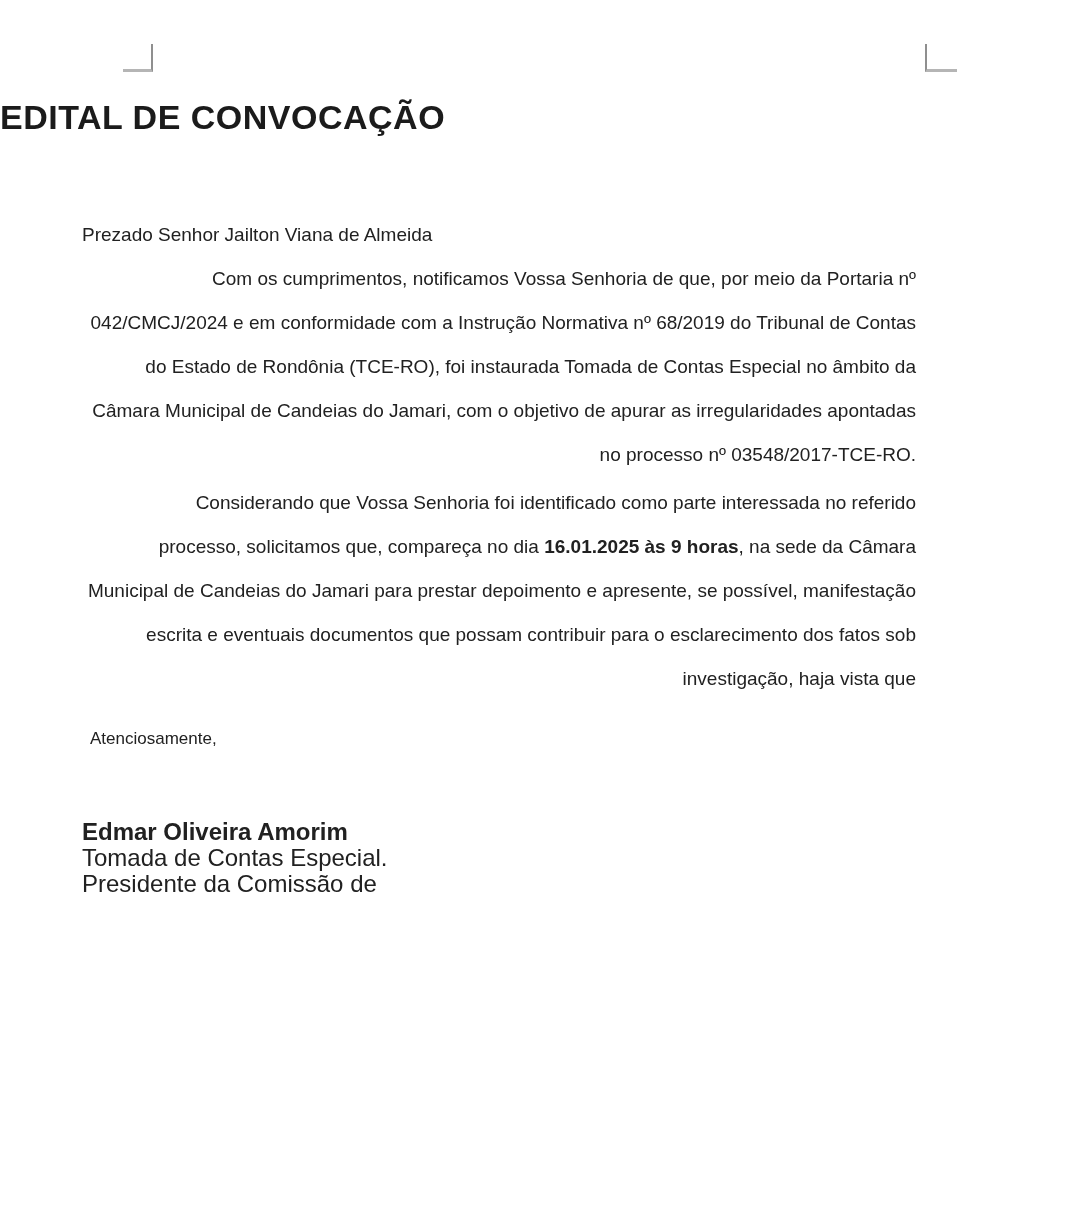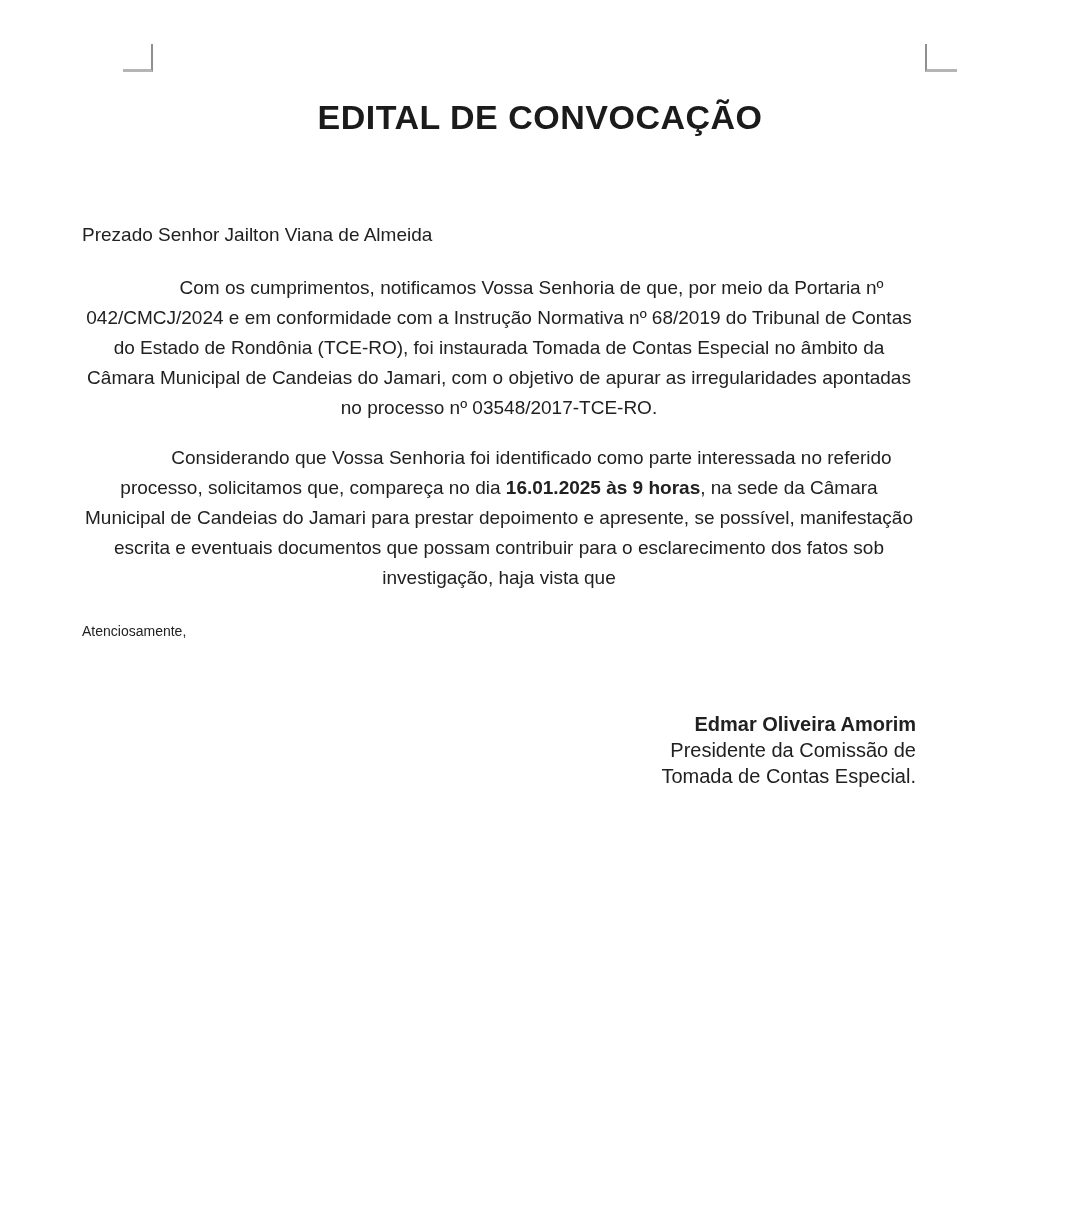--- a/index.html
+++ b/index.html
@@ -29,53 +29,52 @@
     border-bottom: 3px solid #b5b5b5;
   }
   .corner-mark.right {
     left: 925px;
     width: 32px;
     border-left: 2px solid #8f8f8f;
     border-bottom: 3px solid #b5b5b5;
   }
   .doc-title {
     margin: 98px 0 0 0;
-    text-align: center;
     font-size: 34px;
     font-weight: 700;
     letter-spacing: 0.5px;
     color: #1b1b1b;
   }
   .content {
     padding: 0 164px 0 82px;
   }
   .greeting {
     margin: 80px 0 0 0;
     font-size: 19px;
     line-height: 36px;
   }
   .para {
-    margin: 20px 0 0 0;
+    margin: 4px 0 0 0;
     font-size: 19px;
-    line-height: 30px;
+    line-height: 44px;
     text-indent: 65px;
-    text-align: center;
+    text-align: right;
   }
   .para b {
     font-weight: 700;
   }
   .closing {
-    margin: 20px 0 0 0;
-    font-size: 14px;
+    margin: 20px 0 0 8px;
+    font-size: 17px;
     line-height: 36px;
   }
   .signature {
     margin: 62px 0 0 0;
-    text-align: right;
-    font-size: 20px;
+    text-align: left;
+    font-size: 24px;
     line-height: 26px;
   }
   .signature .sig-name {
     font-weight: 700;
   }
 </style>
 </head>
 <body>
 
 <div class="page">
@@ -92,18 +91,18 @@
     <p class="para"><span>Com os cumprimentos, notificamos Vossa Senhoria de que, por meio da Portaria nº 042/CMCJ/2024 e em conformidade com a Instrução Normativa nº 68/2019 do Tribunal de Contas do Estado de Rondônia (TCE-RO), foi instaurada Tomada de Contas Especial no âmbito da Câmara Municipal de Candeias do Jamari, com o objetivo de apurar as irregularidades apontadas no processo nº 03548/2017-TCE-RO.</span></p>
 
     <p class="para"><span>Considerando que Vossa Senhoria foi identificado como parte interessada no referido processo, solicitamos que, compareça no dia </span><b>16.01.2025 às 9 horas</b><span>, na sede da Câmara Municipal de Candeias do Jamari para prestar depoimento e apresente, se possível, manifestação escrita e eventuais documentos que possam contribuir para o esclarecimento dos fatos sob investigação, haja vista que</span></p>
 
 
 
     <p class="closing">Atenciosamente,</p>
 
     <div class="signature">
       <div class="sig-name">Edmar Oliveira Amorim</div>
+      <div class="sig-role">Tomada de Contas Especial.</div>
       <div class="sig-role">Presidente da Comissão de</div>
-      <div class="sig-role">Tomada de Contas Especial.</div>
     </div>
 
   </div>
 </div>
 
 </body></html>

